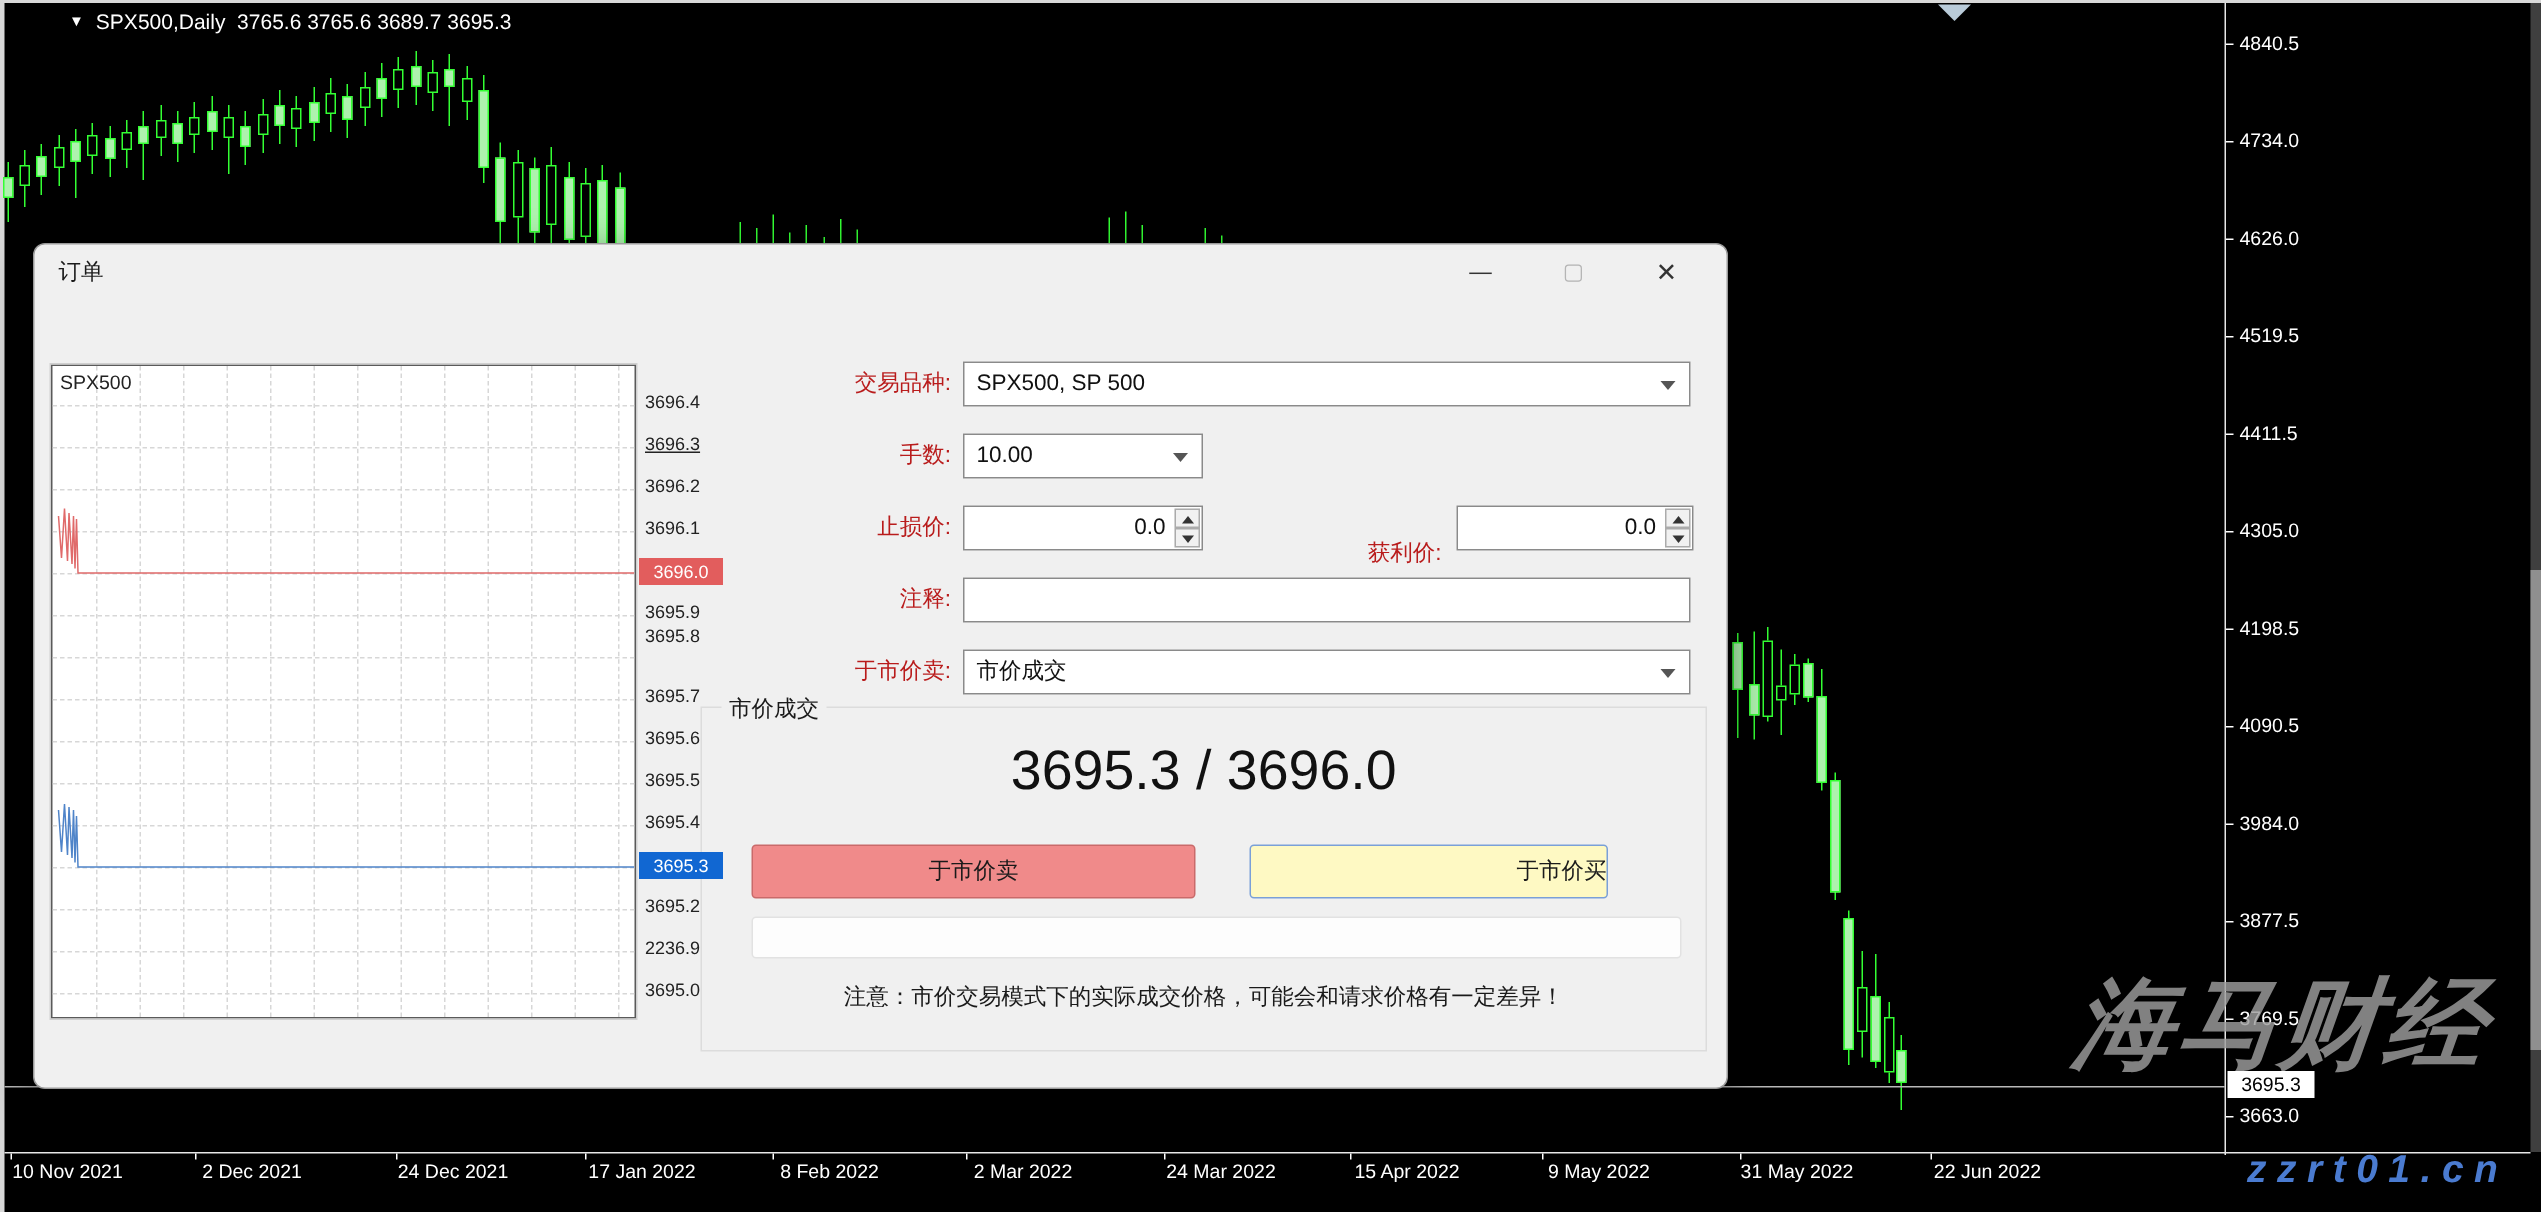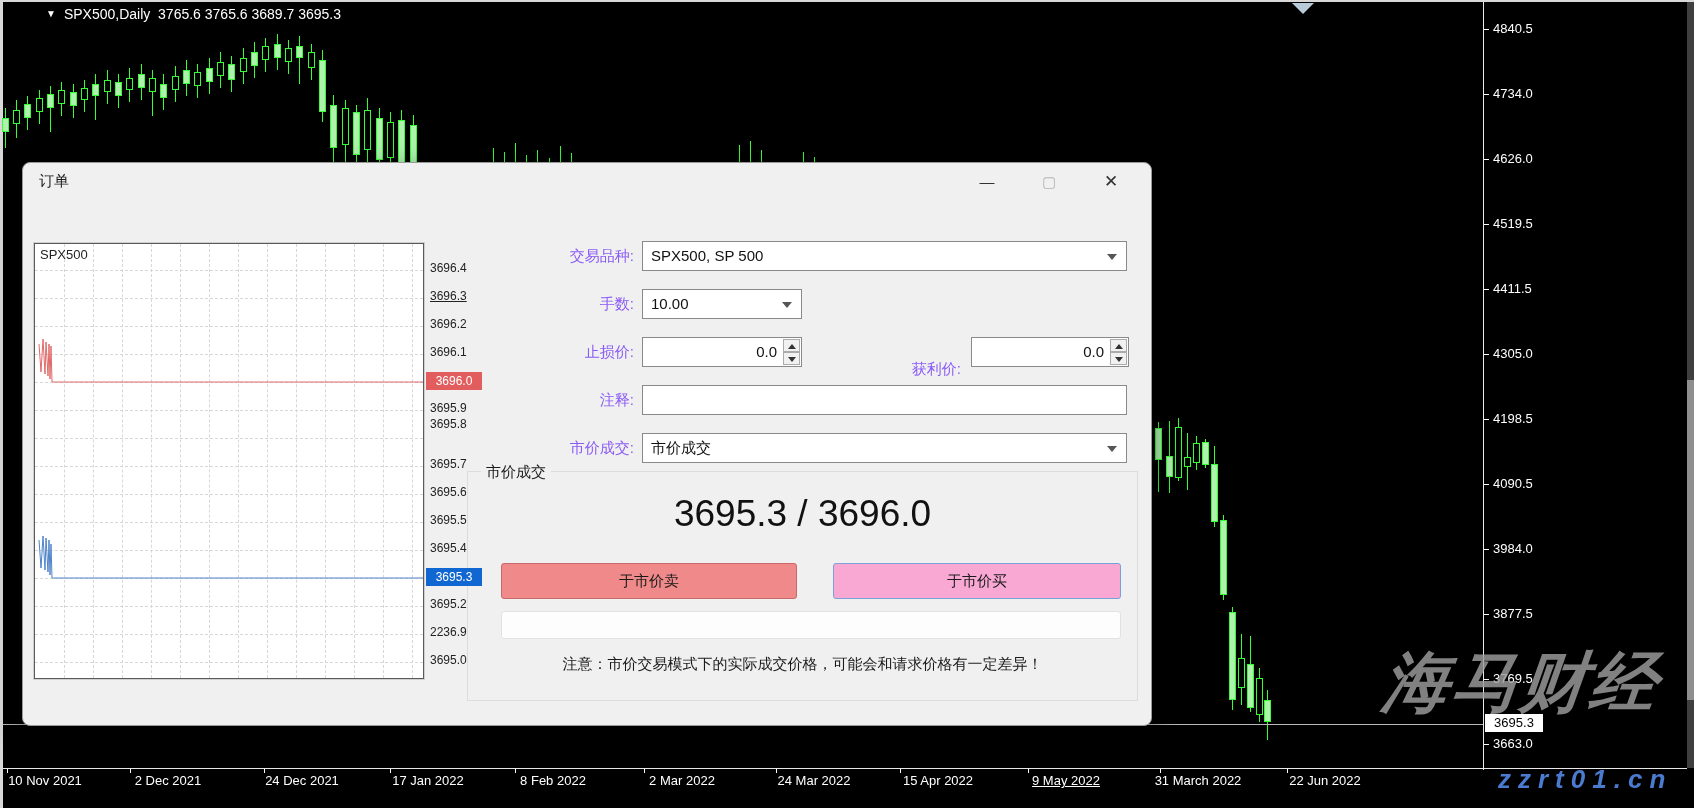--- a/index.html
+++ b/index.html
@@ -53,41 +53,41 @@
   #mini-symbol{position:absolute;left:5px;top:3px;font-size:13px;color:#222;z-index:2;}
   .grid-h{position:absolute;left:0;width:100%;height:0;border-top:1px dashed #d7d7d7;}
   .grid-v{position:absolute;top:0;height:100%;width:0;border-left:1px dashed #d7d7d7;}
   #mini-svg{position:absolute;left:0;top:0;z-index:1;}
   .ms-label{position:absolute;left:407px;width:52px;height:16px;font-size:12px;color:#222;}
   .price-flag{position:absolute;left:403px;width:56px;height:18px;font-size:12px;color:#fff;
     text-align:center;line-height:18px;z-index:3;}
   #ask-flag{background:#e25d5d;}
   #bid-flag{background:#1167d2;}
   
-  .f-label{position:absolute;width:150px;text-align:right;font-size:15px;color:#8b5cf6;line-height:30px;}
+  .f-label{position:absolute;width:150px;text-align:right;font-size:15px;color:#b91c1c;line-height:30px;}
   .ctl{position:absolute;height:30px;background:#fff;border:1px solid #8a8a8a;box-sizing:border-box;
     font-size:15px;color:#111;line-height:28px;padding:0 8px;}
   .chev{position:absolute;right:9px;top:12px;width:0;height:0;border-left:5px solid transparent;
     border-right:5px solid transparent;border-top:6px solid #555;}
   .spin{position:absolute;right:1px;top:1px;width:17px;height:26px;}
   .spin div{position:absolute;left:0;width:17px;height:13px;background:#f1f1f1;border:1px solid #ababab;box-sizing:border-box;}
   .spin .up{top:0;}
   .spin .dn{top:13px;}
   .spin i{position:absolute;left:4px;width:0;height:0;border-left:4px solid transparent;border-right:4px solid transparent;}
   .spin .up i{top:4px;border-bottom:5px solid #333;}
   .spin .dn i{top:4px;border-top:5px solid #333;}
   .num{text-align:right;padding-right:24px;}
   
   #groupbox{position:absolute;left:444px;top:308px;width:671px;height:230px;border:1px solid #dcdcdc;box-sizing:border-box;}
   #group-legend{position:absolute;left:458px;top:300px;background:#f0f0f0;padding:0 5px;font-size:15px;color:#1a1a1a;z-index:2;}
   #quote{position:absolute;left:444px;top:330px;width:671px;text-align:center;font-size:37px;color:#111;}
   .trade-btn{position:absolute;top:400px;height:36px;border-radius:3px;font-size:15px;color:#1a1a1a;
     text-align:center;line-height:34px;box-sizing:border-box;cursor:pointer;}
   #sell-btn{left:478px;width:296px;background:#f08a8a;border:1px solid #c96a6a;}
-  #buy-btn{left:810px;width:288px;background:#f9a8d4;border:1px solid #7aa0d8;}
+  #buy-btn{left:810px;width:239px;background:#fef9c3;border:1px solid #7aa0d8;text-align:right;}
   #info-strip{position:absolute;left:478px;top:448px;width:620px;height:28px;background:#fdfdfd;
     border:1px solid #e2e2e2;border-radius:3px;box-sizing:border-box;}
   #note{position:absolute;left:444px;top:492px;width:671px;text-align:center;font-size:15px;color:#1a1a1a;}
 </style>
 </head>
 <body>
 
 <div id="app">
 
   <div id="edge-top" class="edge"></div>
@@ -267,23 +267,23 @@
       <div class="da-label" style="left: 428px;">17 Jan 2022</div>
       <div class="da-tick" style="left: 390px;"></div>
       <div class="da-label" style="left: 553px;">8 Feb 2022</div>
       <div class="da-tick" style="left: 515px;"></div>
       <div class="da-label" style="left: 682px;">2 Mar 2022</div>
       <div class="da-tick" style="left: 644px;"></div>
       <div class="da-label" style="left: 814px;">24 Mar 2022</div>
       <div class="da-tick" style="left: 776px;"></div>
       <div class="da-label" style="left: 938px;">15 Apr 2022</div>
       <div class="da-tick" style="left: 900px;"></div>
-      <div class="da-label" style="left: 1066px; text-decoration: underline;">9 May 2022</div>
+      <div class="da-label" style="left: 1066px;">9 May 2022</div>
       <div class="da-tick" style="left: 1028px;"></div>
-      <div class="da-label" style="left: 1198px;">31 March 2022</div>
+      <div class="da-label" style="left: 1198px;">31 May 2022</div>
       <div class="da-tick" style="left: 1160px;"></div>
       <div class="da-label" style="left: 1325px;">22 Jun 2022</div>
       <div class="da-tick" style="left: 1287px;"></div>
     </div>
 
   <div id="wm-cn">海马财经</div>
   <div id="wm-url">zzrt01.cn</div>
 
   <div id="vscroll">
     <div id="vscroll-thumb"></div>
@@ -388,21 +388,21 @@
             <i></i>
           </div>
       </span>
     </div>
 
     <div class="f-label" style="left:461px;top:222px;">注释:</div>
     <div class="ctl" style="left:619px;top:222px;width:485px;">
       <span></span>
     </div>
 
-    <div class="f-label" style="left:461px;top:270px;">市价成交:</div>
+    <div class="f-label" style="left:461px;top:270px;">于市价卖:</div>
     <div class="ctl" style="left:619px;top:270px;width:485px;">
       <span>市价成交</span>
       <i class="chev"></i>
     </div>
 
     <div id="groupbox"></div>
     <div id="group-legend">市价成交</div>
     <div id="quote">3695.3 / 3696.0</div>
     <div id="sell-btn" class="trade-btn">于市价卖</div>
     <div id="buy-btn" class="trade-btn">于市价买</div>

